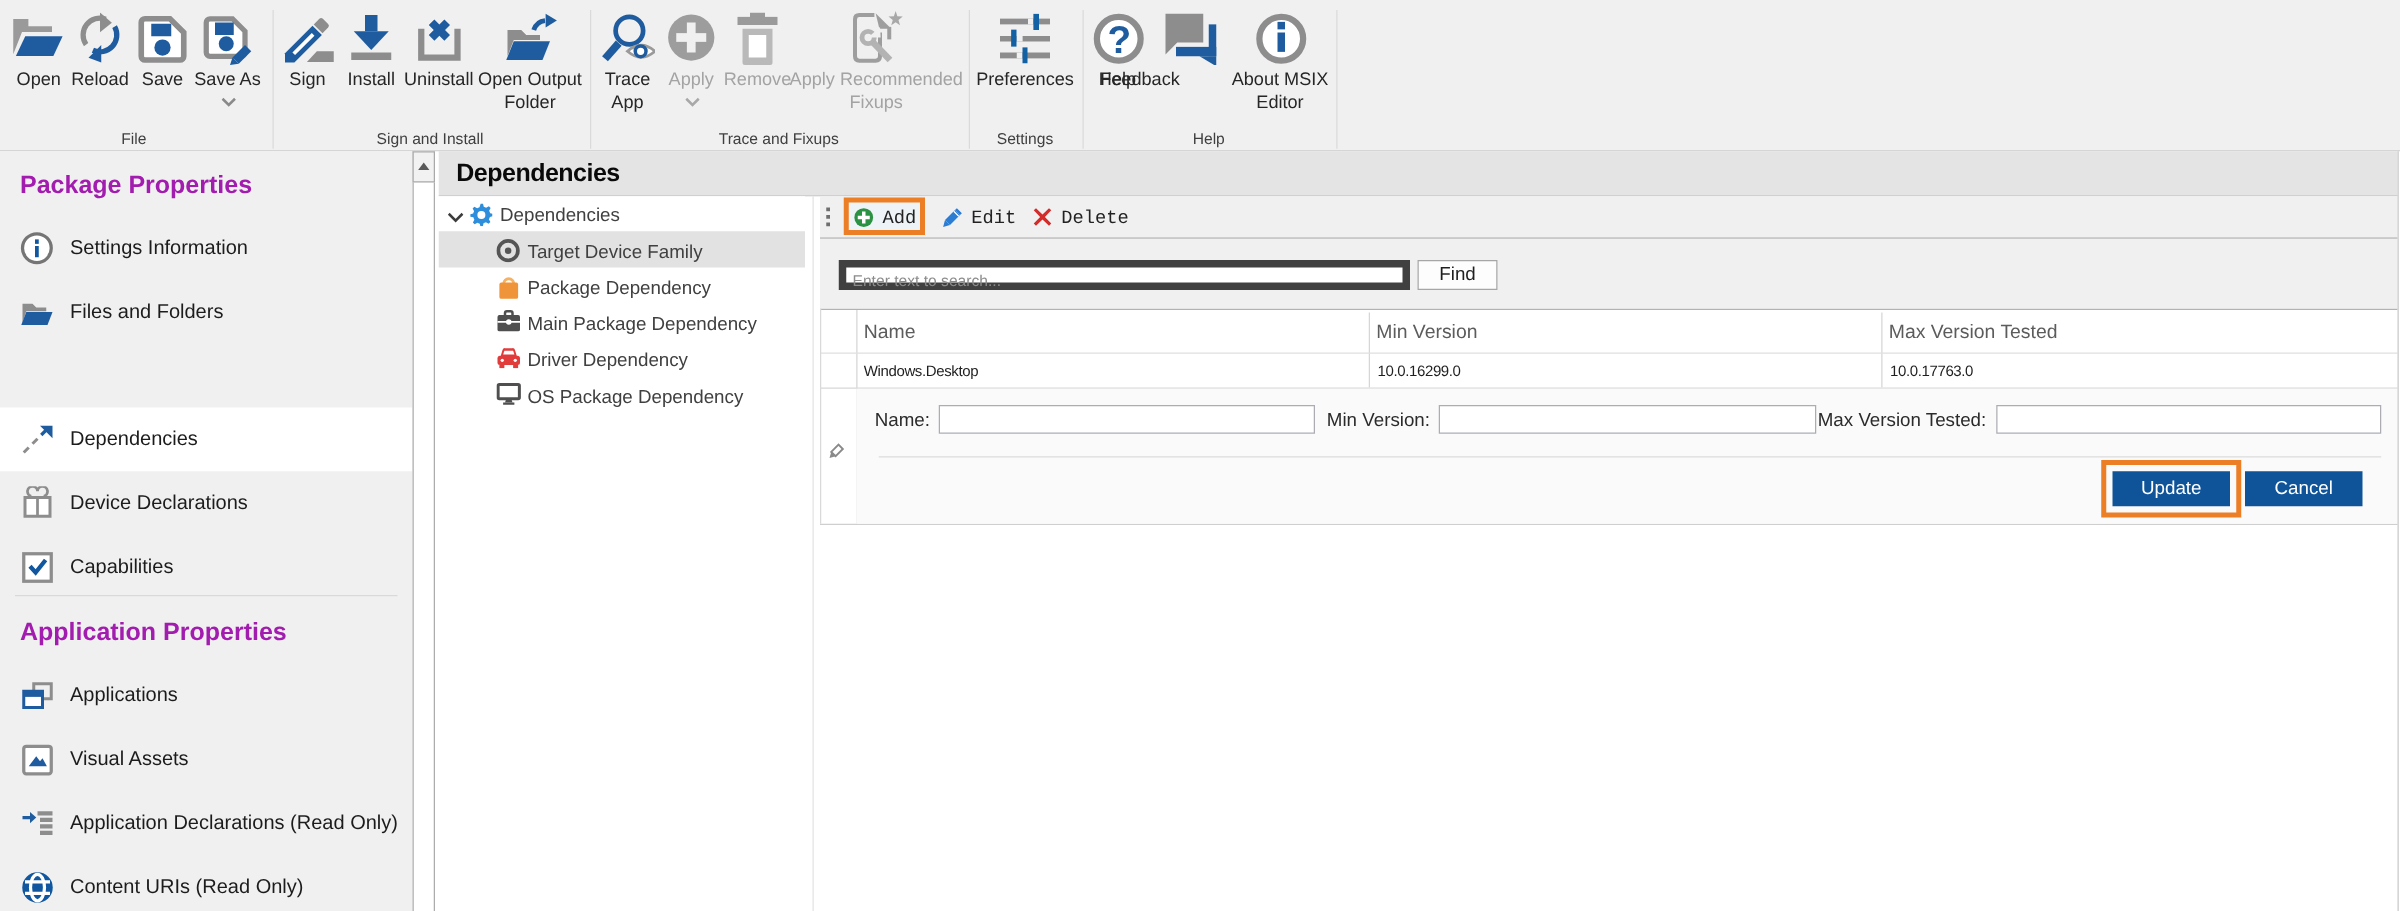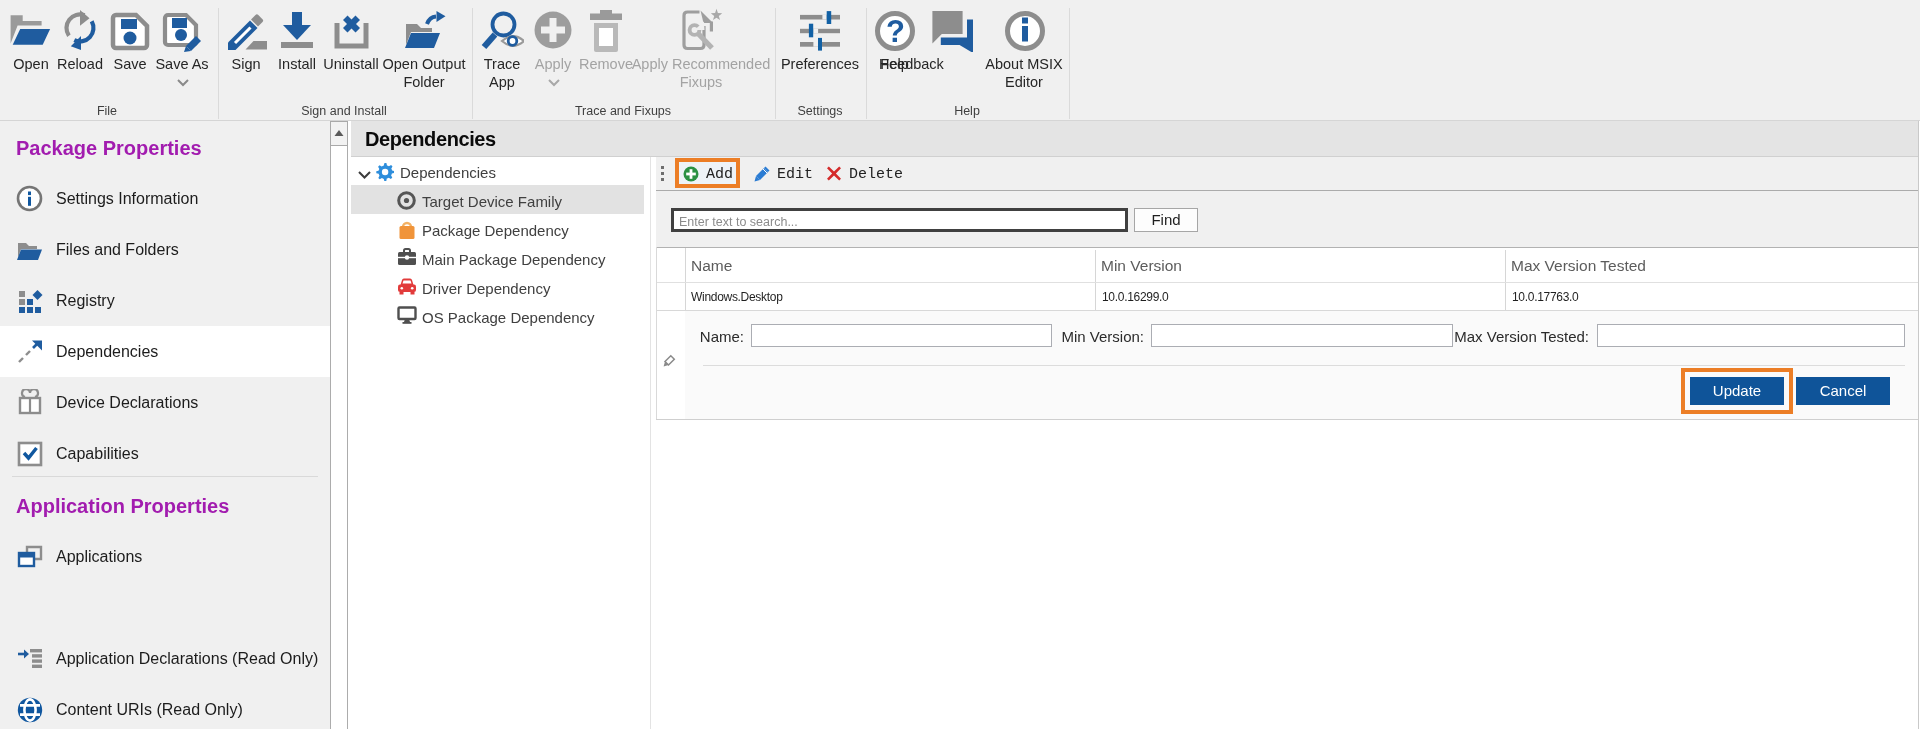--- a/index.html
+++ b/index.html
@@ -44,21 +44,21 @@
   
   #rtoolbar { position:absolute; left:656px; top:157px; width:1262px; height:34px;
     background:#f0f0f0; border-bottom:1px solid #ababab; }
   #rsearch { position:absolute; left:656px; top:191px; width:1262px; height:56px; background:#f0f0f0; }
   #rright { position:absolute; left:1918px; top:121px; width:1px; height:608px; background:#c9c9c9; }
   .dots { position:absolute; width:3px; height:3px; background:#6e6e6e; }
   #addbox { position:absolute; left:675px; top:158px; width:65px; height:30px;
     border:4px solid #ec7e26; background:#eef3f7; }
   .tbtxt { position:absolute; font-size:15px; color:#222;font-family:Liberation Mono, monospace; }
   #searchinput { position:absolute; left:671px; top:208px; width:457px; height:24px;
-    background:#fff; border:3px solid #404040; }
+    background:#fff; border:6px solid #404040; }
   #searchinput span { position:absolute; left:5px; top:4px; font-size:12.5px; color:#8c8c8c; }
   #findbtn { position:absolute; left:1134px; top:208px; width:64px; height:24px;
     background:#fdfdfd; border:1px solid #a6a6a6; text-align:center; }
   #findbtn span { position:relative; top:2px; font-size:15px; color:#1f1f1f; }
   
   #tbl { position:absolute; left:656px; top:247px; width:1262px; height:173px;
     border-top:1px solid #b2b2b2; border-bottom:1px solid #cfcfcf; background:#fff; }
   .vline { position:absolute; width:1px; background:#d6d6d6; }
   .hline { position:absolute; height:1px; background:#e0e0e0; }
   .hdrtx { position:absolute; top:9px; font-size:15.5px; color:#5c5c5c; }
@@ -240,32 +240,20 @@
         </svg></div>
     <div class="tx">Settings Information</div>
     </div>
   <div class="sbitem" style="top:224px">
     <div class="ic"><svg width="28" height="27" viewBox="0 0 28 27">
       <path d="M2 7 L10 7 L13 10 L21 10 L21 13 L5 13 L2 22 Z" fill="#8d8d8d"></path>
       <path d="M5 13.5 L26 13.5 L22 24 L1 24 Z" fill="#1f5c9f"></path>
         </svg></div>
     <div class="tx">Files and Folders</div>
     </div>
-  <div class="sbitem" style="top:275px">
-    <div class="ic"><svg width="28" height="27" viewBox="0 0 28 27">
-      <rect x="3" y="4" width="6" height="6" fill="#8d8d8d"></rect>
-      <rect x="3" y="12" width="6" height="6" fill="#8d8d8d"></rect>
-      <rect x="3" y="20" width="6" height="6" fill="#1f5c9f"></rect>
-      <rect x="11" y="12" width="6" height="6" fill="#1f5c9f"></rect>
-      <rect x="11" y="20" width="6" height="6" fill="#1f5c9f"></rect>
-      <rect x="19" y="20" width="6" height="6" fill="#1f5c9f"></rect>
-      <path d="M21.5 3 L26.5 8 L21.5 13 L16.5 8 Z" fill="#1f5c9f"></path>
-        </svg></div>
-    <div class="tx">Registry</div>
-    </div>
   <div class="sbitem sel" style="top:326px">
     <div class="ic"><svg width="28" height="27" viewBox="0 0 28 27">
       <path d="M3 24 L7 20" stroke="#8d8d8d" stroke-width="2.4"></path>
       <path d="M10 17 L14 13" stroke="#8d8d8d" stroke-width="2.4"></path>
       <path d="M17 10 L21 6" stroke="#1f5c9f" stroke-width="2.6"></path>
       <path d="M16 2.5 L26 2.5 L26 12.5 Z" fill="#1f5c9f"></path>
         </svg></div>
     <div class="tx">Dependencies</div>
     </div>
   <div class="sbitem" style="top:377px">
@@ -285,20 +273,27 @@
     </div>
   <div id="sbdiv" style="top:476px"></div>
   <div class="sbhead" style="top:495px">Application Properties</div>
   <div class="sbitem" style="top:531px">
     <div class="ic"><svg width="28" height="27" viewBox="0 0 28 27">
       <path d="M11 10 V4 H25 V16 H19" fill="none" stroke="#8d8d8d" stroke-width="2.4"></path>
       <rect x="3" y="10" width="15" height="13" fill="#fff" stroke="#1f5c9f" stroke-width="2.4"></rect>
       <rect x="3" y="10" width="15" height="4.5" fill="#1f5c9f"></rect>
         </svg></div>
     <div class="tx">Applications</div>
+    </div>
+  <div class="sbitem" style="top:582px">
+    <div class="ic"><svg width="28" height="27" viewBox="0 0 28 27">
+      <rect x="3" y="3" width="22" height="22" rx="2" fill="#fff" stroke="#8d8d8d" stroke-width="2.6"></rect>
+      <path d="M7 19 L13 11 L16 15 L18 12.5 L21.5 19 Z" fill="#1f5c9f"></path>
+        </svg></div>
+    <div class="tx">Visual Assets</div>
     </div>
   <div class="sbitem" style="top:633px">
     <div class="ic"><svg width="28" height="27" viewBox="0 0 28 27">
       <path d="M2 9 H10" stroke="#1f5c9f" stroke-width="2.6"></path>
       <path d="M8 4.5 L13 9 L8 13.5 Z" fill="#1f5c9f"></path>
       <rect x="14" y="4" width="12" height="3.4" fill="#8d8d8d"></rect>
       <rect x="16" y="9.2" width="10" height="3.4" fill="#8d8d8d"></rect>
       <rect x="16" y="14.4" width="10" height="3.4" fill="#8d8d8d"></rect>
       <rect x="16" y="19.6" width="10" height="3.4" fill="#8d8d8d"></rect>
         </svg></div>

